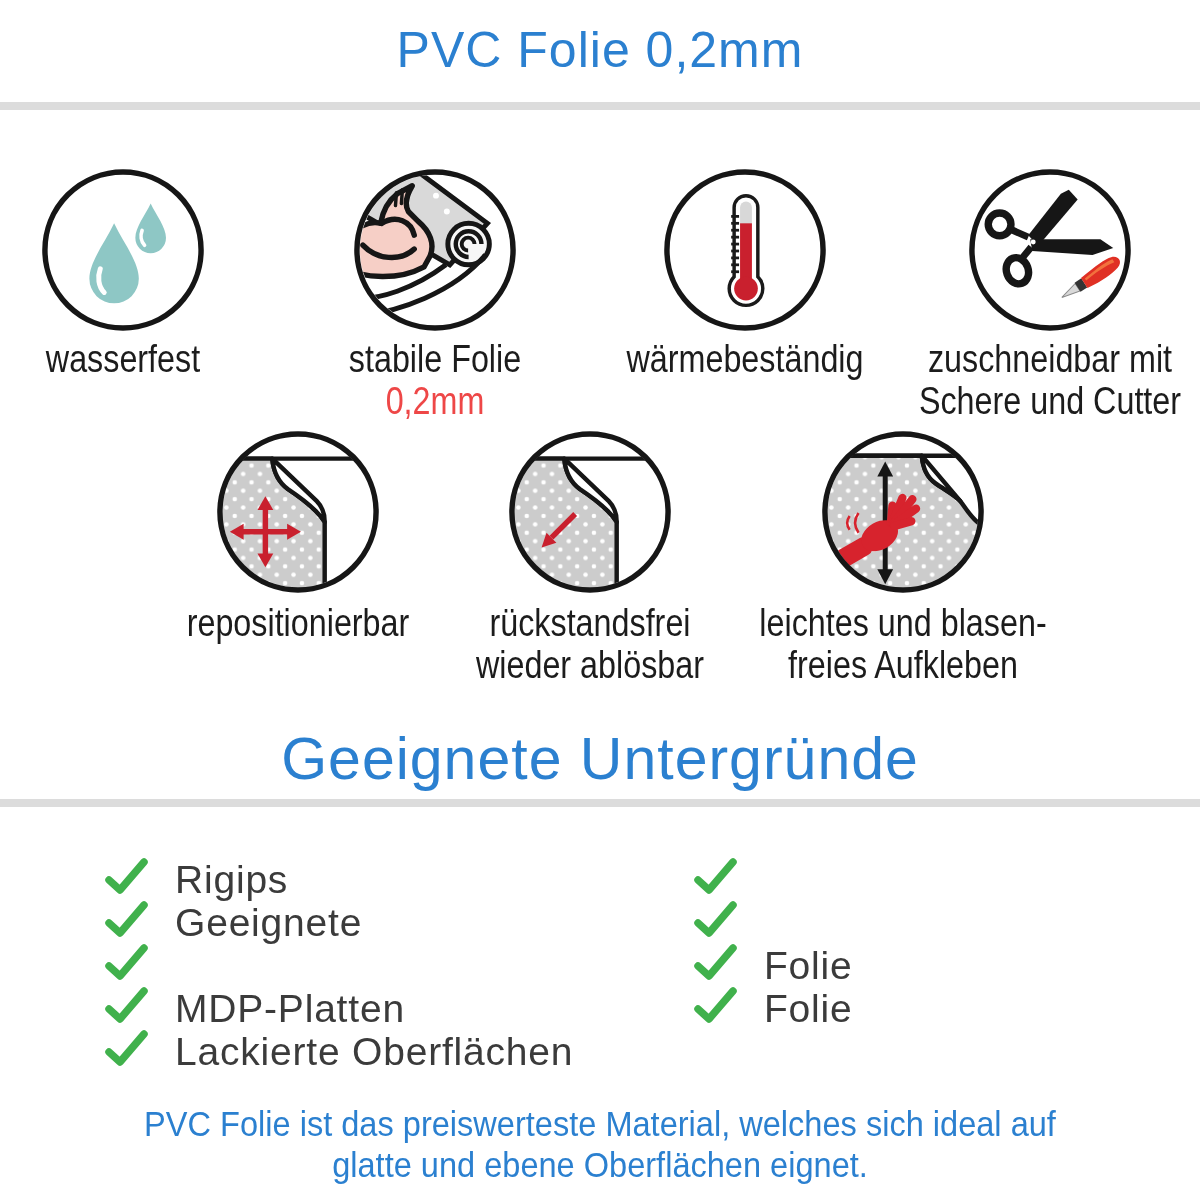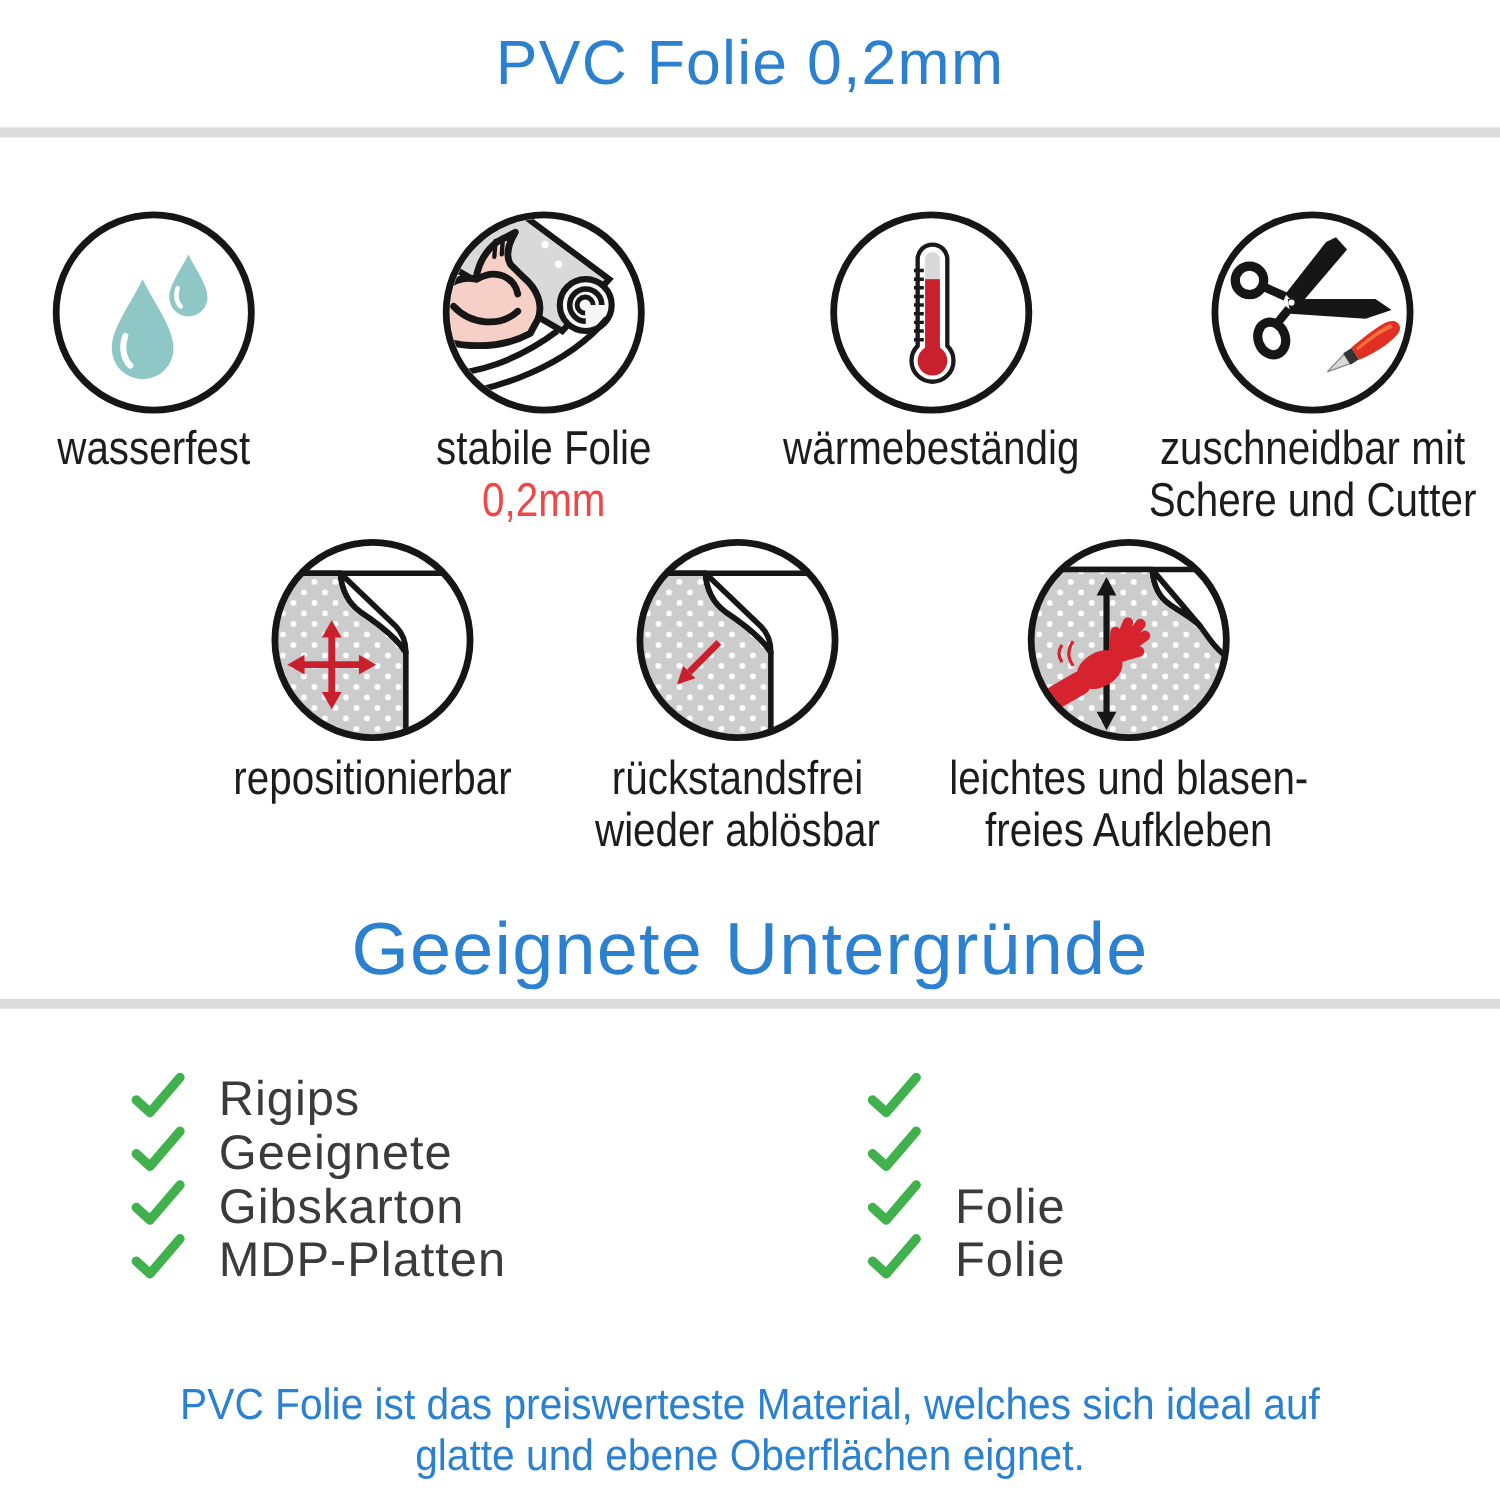--- a/index.html
+++ b/index.html
@@ -240,27 +240,32 @@
     <div class="substrate-item">
       <svg class="check" viewBox="0 0 46 40">
           <path d="M6,22 L17,32 L41,4" fill="none" class="check-stroke" stroke-width="7.5" stroke-linecap="round" stroke-linejoin="round"></path>
         </svg>
       <span class="txt">Geeignete</span>
     </div>
     <div class="substrate-item">
       <svg class="check" viewBox="0 0 46 40">
           <path d="M6,22 L17,32 L41,4" fill="none" class="check-stroke" stroke-width="7.5" stroke-linecap="round" stroke-linejoin="round"></path>
         </svg>
-      <span class="txt">Gibskarton</span>
     </div>
     <div class="substrate-item">
       <svg class="check" viewBox="0 0 46 40">
           <path d="M6,22 L17,32 L41,4" fill="none" class="check-stroke" stroke-width="7.5" stroke-linecap="round" stroke-linejoin="round"></path>
         </svg>
       <span class="txt">MDP-Platten</span>
+    </div>
+    <div class="substrate-item">
+      <svg class="check" viewBox="0 0 46 40">
+          <path d="M6,22 L17,32 L41,4" fill="none" class="check-stroke" stroke-width="7.5" stroke-linecap="round" stroke-linejoin="round"></path>
+        </svg>
+      <span class="txt">Lackierte Oberflächen</span>
     </div>
   </div>
 
   <div class="abs substrate-col" style="left:692px;top:858px">
     <div class="substrate-item">
       <svg class="check" viewBox="0 0 46 40">
           <path d="M6,22 L17,32 L41,4" fill="none" class="check-stroke" stroke-width="7.5" stroke-linecap="round" stroke-linejoin="round"></path>
         </svg>
     </div>
     <div class="substrate-item">

